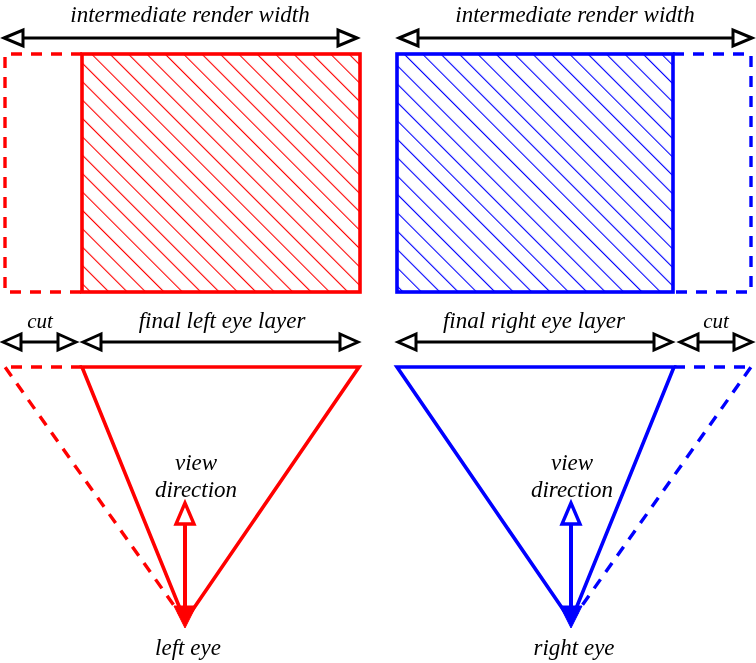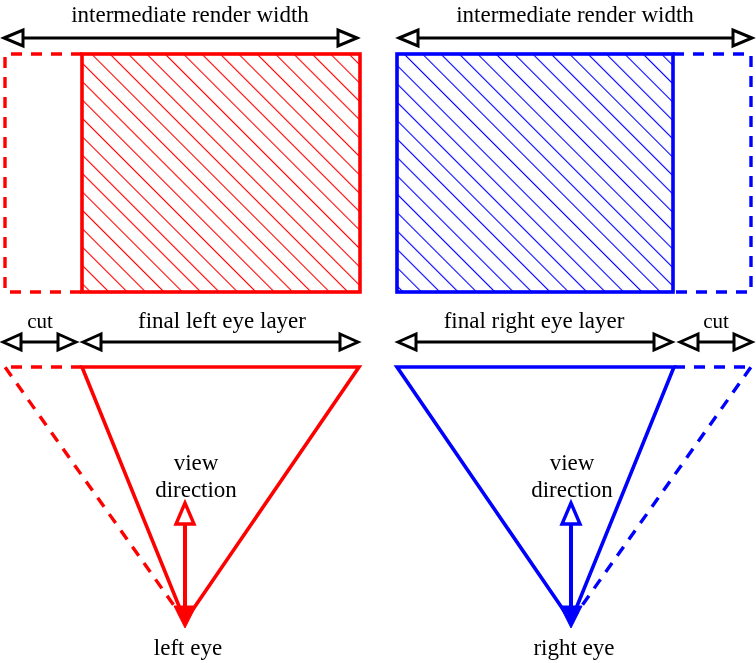--- a/index.html
+++ b/index.html
@@ -7,20 +7,21 @@
     padding: 0;
     background: #ffffff;
   }
   #diagram-root {
     position: relative;
     width: 756px;
     height: 663px;
     background: #ffffff;
     overflow: hidden;
     font-family: "Liberation Serif", "DejaVu Serif", serif;
+    font-style: italic;
   }
   svg.canvas {
     position: absolute;
     left: 0;
     top: 0;
     width: 756px;
     height: 663px;
     display: block;
   }
   .lbl {

